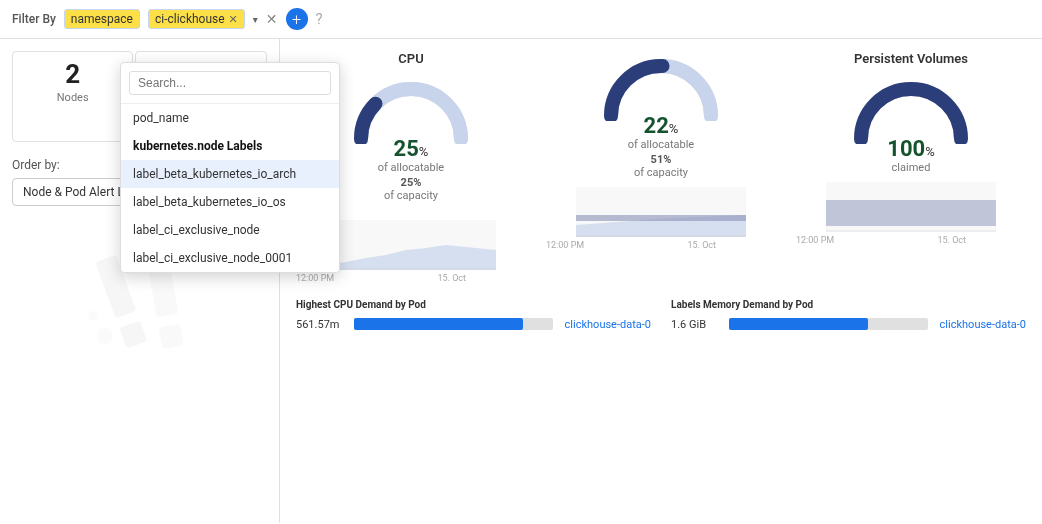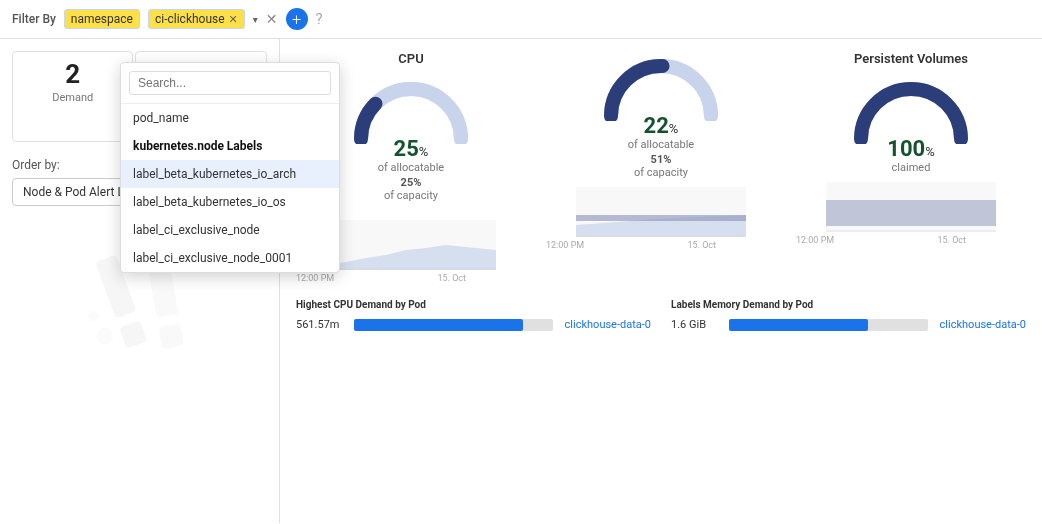--- a/index.html
+++ b/index.html
@@ -265,21 +265,20 @@
       flex: 1;
     }
     .demand-title {
       font-size: 10px;
       font-weight: 700;
       color: #333;
       margin-bottom: 8px;
     }
     .demand-bar-row {
       display: flex;
-      align-items: center;
       gap: 8px;
       margin-bottom: 4px;
     }
     .demand-value {
       font-size: 11px;
       color: #333;
       min-width: 50px;
     }
     .demand-bar-bg {
       height: 12px;
@@ -341,21 +340,21 @@
   </div>
 </div>
 
 <div class="main-content">
 
   <div class="sidebar">
     <div class="stats-row">
 
       <div class="stat-box">
         <div class="stat-number">2</div>
-        <div class="stat-label">Demand</div>
+        <div class="stat-label">Nodes</div>
       </div>
 
       <div class="stat-box">
         <div class="stat-number">1</div>
         <div class="stat-label">Pods</div>
         <div class="stat-sub-row">
           <div>
             <div class="stat-sub green">1</div>
             <div class="stat-sub-label">Healthy</div>
           </div>

